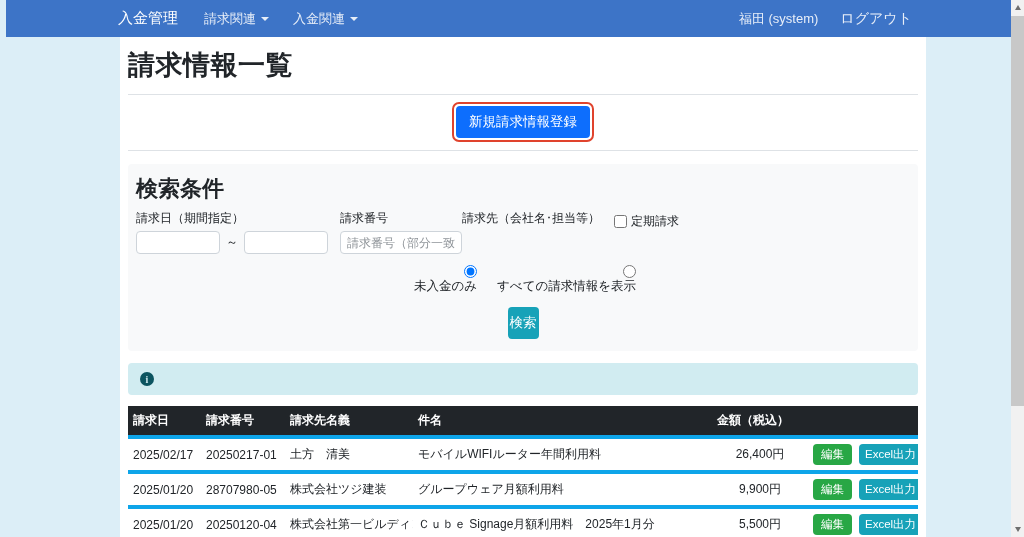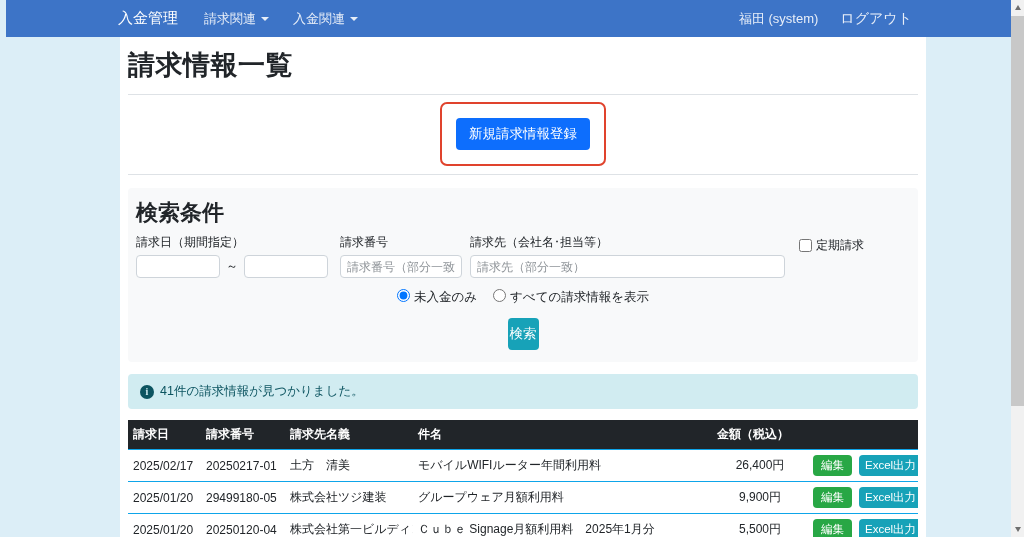--- a/index.html
+++ b/index.html
@@ -38,21 +38,21 @@
   
   .container{
     position:absolute;left:120px;top:37px;width:806px;height:500px;
     background:#fff;
     padding:10px 8px 0 8px;
     overflow:hidden;
   }
   h1.page-title{font-size:27px;font-weight:700;letter-spacing:.5px;margin:0 0 11px 0;}
   hr.rule{border:none;border-top:1px solid #dee2e6;margin:0;}
   .new-btn-row{display:flex;justify-content:center;padding:7px 0 8px 0;}
-  .highlight-box{border:2px solid var(--highlight);border-radius:7px;padding:14px;}
+  .highlight-box{border:2px solid var(--highlight);border-radius:7px;padding:2px;}
   .btn-primary{
     background:var(--primary);color:#fff;border:none;border-radius:4px;
     font-size:13.5px;padding:7px 13px;cursor:pointer;
     font-family:inherit;
   }
   
   .search-panel{
     background:#f8f9fa;border-radius:4px;margin-top:13px;
     padding:8px 8px 12px 8px;
   }
@@ -63,21 +63,21 @@
   .txt{
     height:23px;border:1px solid #ced4da;border-radius:4px;background:#fff;
     font-size:12px;padding:0 6px;font-family:inherit;color:#212529;
   }
   .txt::placeholder{color:#8f9499;}
   .date-pair{display:flex;align-items:center;}
   .tilde{margin:0 6px;font-size:12px;}
   .chk-group{display:flex;align-items:center;height:23px;margin-left:14px;}
   .chk-group label{font-size:12px;margin-left:4px;white-space:nowrap;}
   .radio-row{display:flex;justify-content:center;align-items:center;margin-top:11px;font-size:12.5px;}
-  .radio-item{display:flex;align-items:flex-start;margin:0 8px;}
+  .radio-item{display:flex;align-items:flex-end;margin:0 8px;flex-direction:column;}
   .radio-item label{margin-left:4px;}
   .search-btn-row{display:flex;justify-content:center;margin-top:12px;}
   .btn-teal{
     background:var(--teal);color:#fff;border:none;border-radius:4px;
     font-size:13.5px;padding:7px 2px;cursor:pointer;font-family:inherit;
   }
   
   .alert{
     background:var(--alert-bg);color:var(--alert-text);
     border-radius:4px;margin-top:12px;padding:9px 12px;
@@ -92,21 +92,21 @@
   
   table.billing{
     width:790px;border-collapse:collapse;margin-top:11px;table-layout:fixed;
     font-size:12px;
   }
   table.billing th{
     background:var(--thead-bg);color:#fff;font-weight:700;text-align:left;
     padding:6px 5px;font-size:12px;white-space:nowrap;
   }
   table.billing td{
-    padding:5px 5px;border-top:1px solid #0ea5e9;white-space:nowrap;
+    padding:5px 5px;border-top:4px solid #0ea5e9;white-space:nowrap;
     overflow:hidden;
   }
   .col-date{width:73px;}
   .col-num{width:84px;}
   .col-client{width:128px;}
   .col-subj{width:auto;}
   .col-amt{width:96px;}
   .col-edit{width:46px;}
   .col-excel{width:64px;}
   td.amt,th.amt{text-align:center;}
@@ -169,23 +169,22 @@
           <span class="tilde">～</span>
           <input class="txt" style="width: 84px;">
         </div>
       </div>
 
       <div class="field-group" style="margin-left:12px">
         <span class="field-label">請求番号</span>
         <input class="txt" style="width: 122px;" placeholder="請求番号（部分一致）">
       </div>
 
-      <div class="field-group" style="margin-left:8px">
+      <div class="field-group" style="margin-left:0">
         <span class="field-label">請求先（会社名･担当等）</span>
-        <input class="txt" style="width: 315px;" placeholder="請求先（部分一致）">
       </div>
 
       <div class="chk-group">
         <input type="checkbox" id="recurring" style="">
         <label for="recurring">定期請求</label>
       </div>
     </div>
 
     <div class="radio-row">
       <span class="radio-item">
@@ -198,21 +197,20 @@
       </span>
     </div>
 
     <div class="search-btn-row">
       <button class="btn-teal">検索</button>
     </div>
   </section>
 
   <div class="alert">
     <span class="info-icon">i</span>
-    <span>41件の請求情報が見つかりました。</span>
   </div>
 
   <table class="billing">
     <colgroup>
       <col class="col-date">
         <col class="col-num">
         <col class="col-client">
       <col class="col-subj">
         <col class="col-amt">
         <col class="col-edit">
@@ -235,21 +233,21 @@
       <td>20250217-01</td>
       <td>土方　清美</td>
       <td>モバイルWIFIルーター年間利用料</td>
       <td class="amt">26,400円</td>
       <td><button class="btn-edit">編集</button></td>
       <td><button class="btn-excel">Excel出力</button></td>
     </tr>
 
     <tr>
       <td>2025/01/20</td>
-      <td>29499180-05</td>
+      <td>28707980-05</td>
       <td>株式会社ツジ建装</td>
       <td>グループウェア月額利用料</td>
       <td class="amt">9,900円</td>
       <td><button class="btn-edit">編集</button></td>
       <td><button class="btn-excel">Excel出力</button></td>
     </tr>
 
     <tr>
       <td>2025/01/20</td>
       <td>20250120-04</td>

